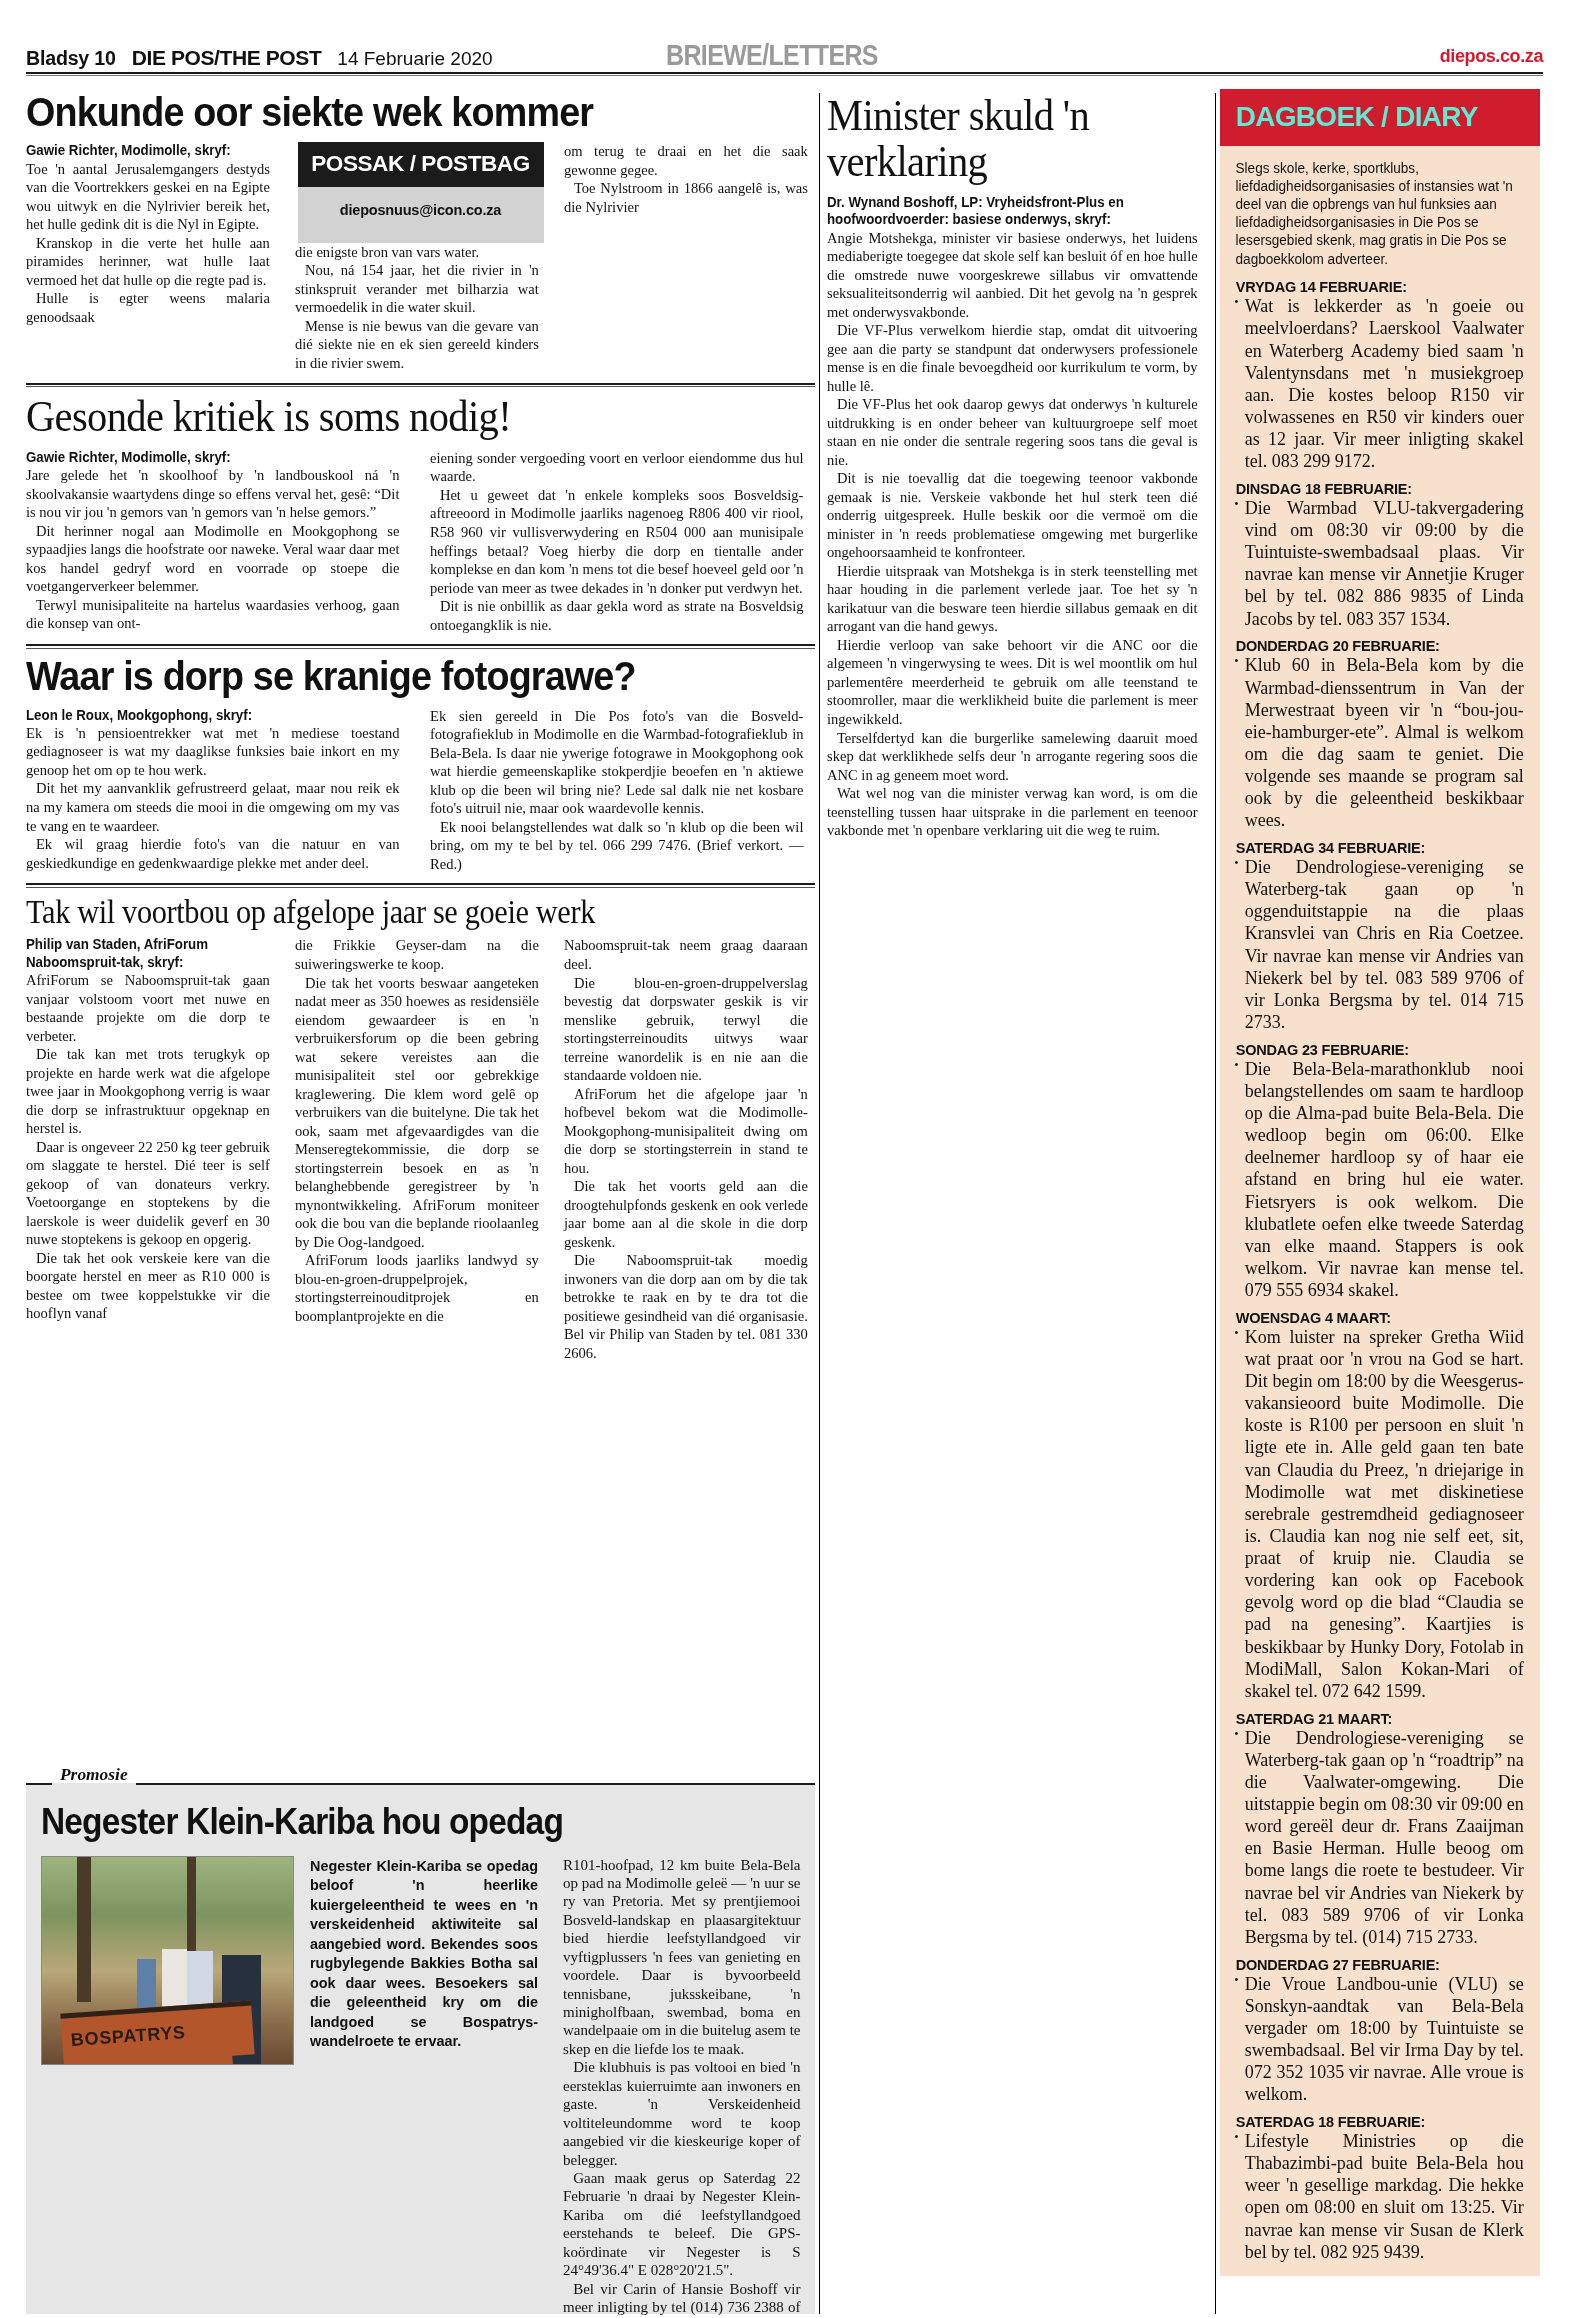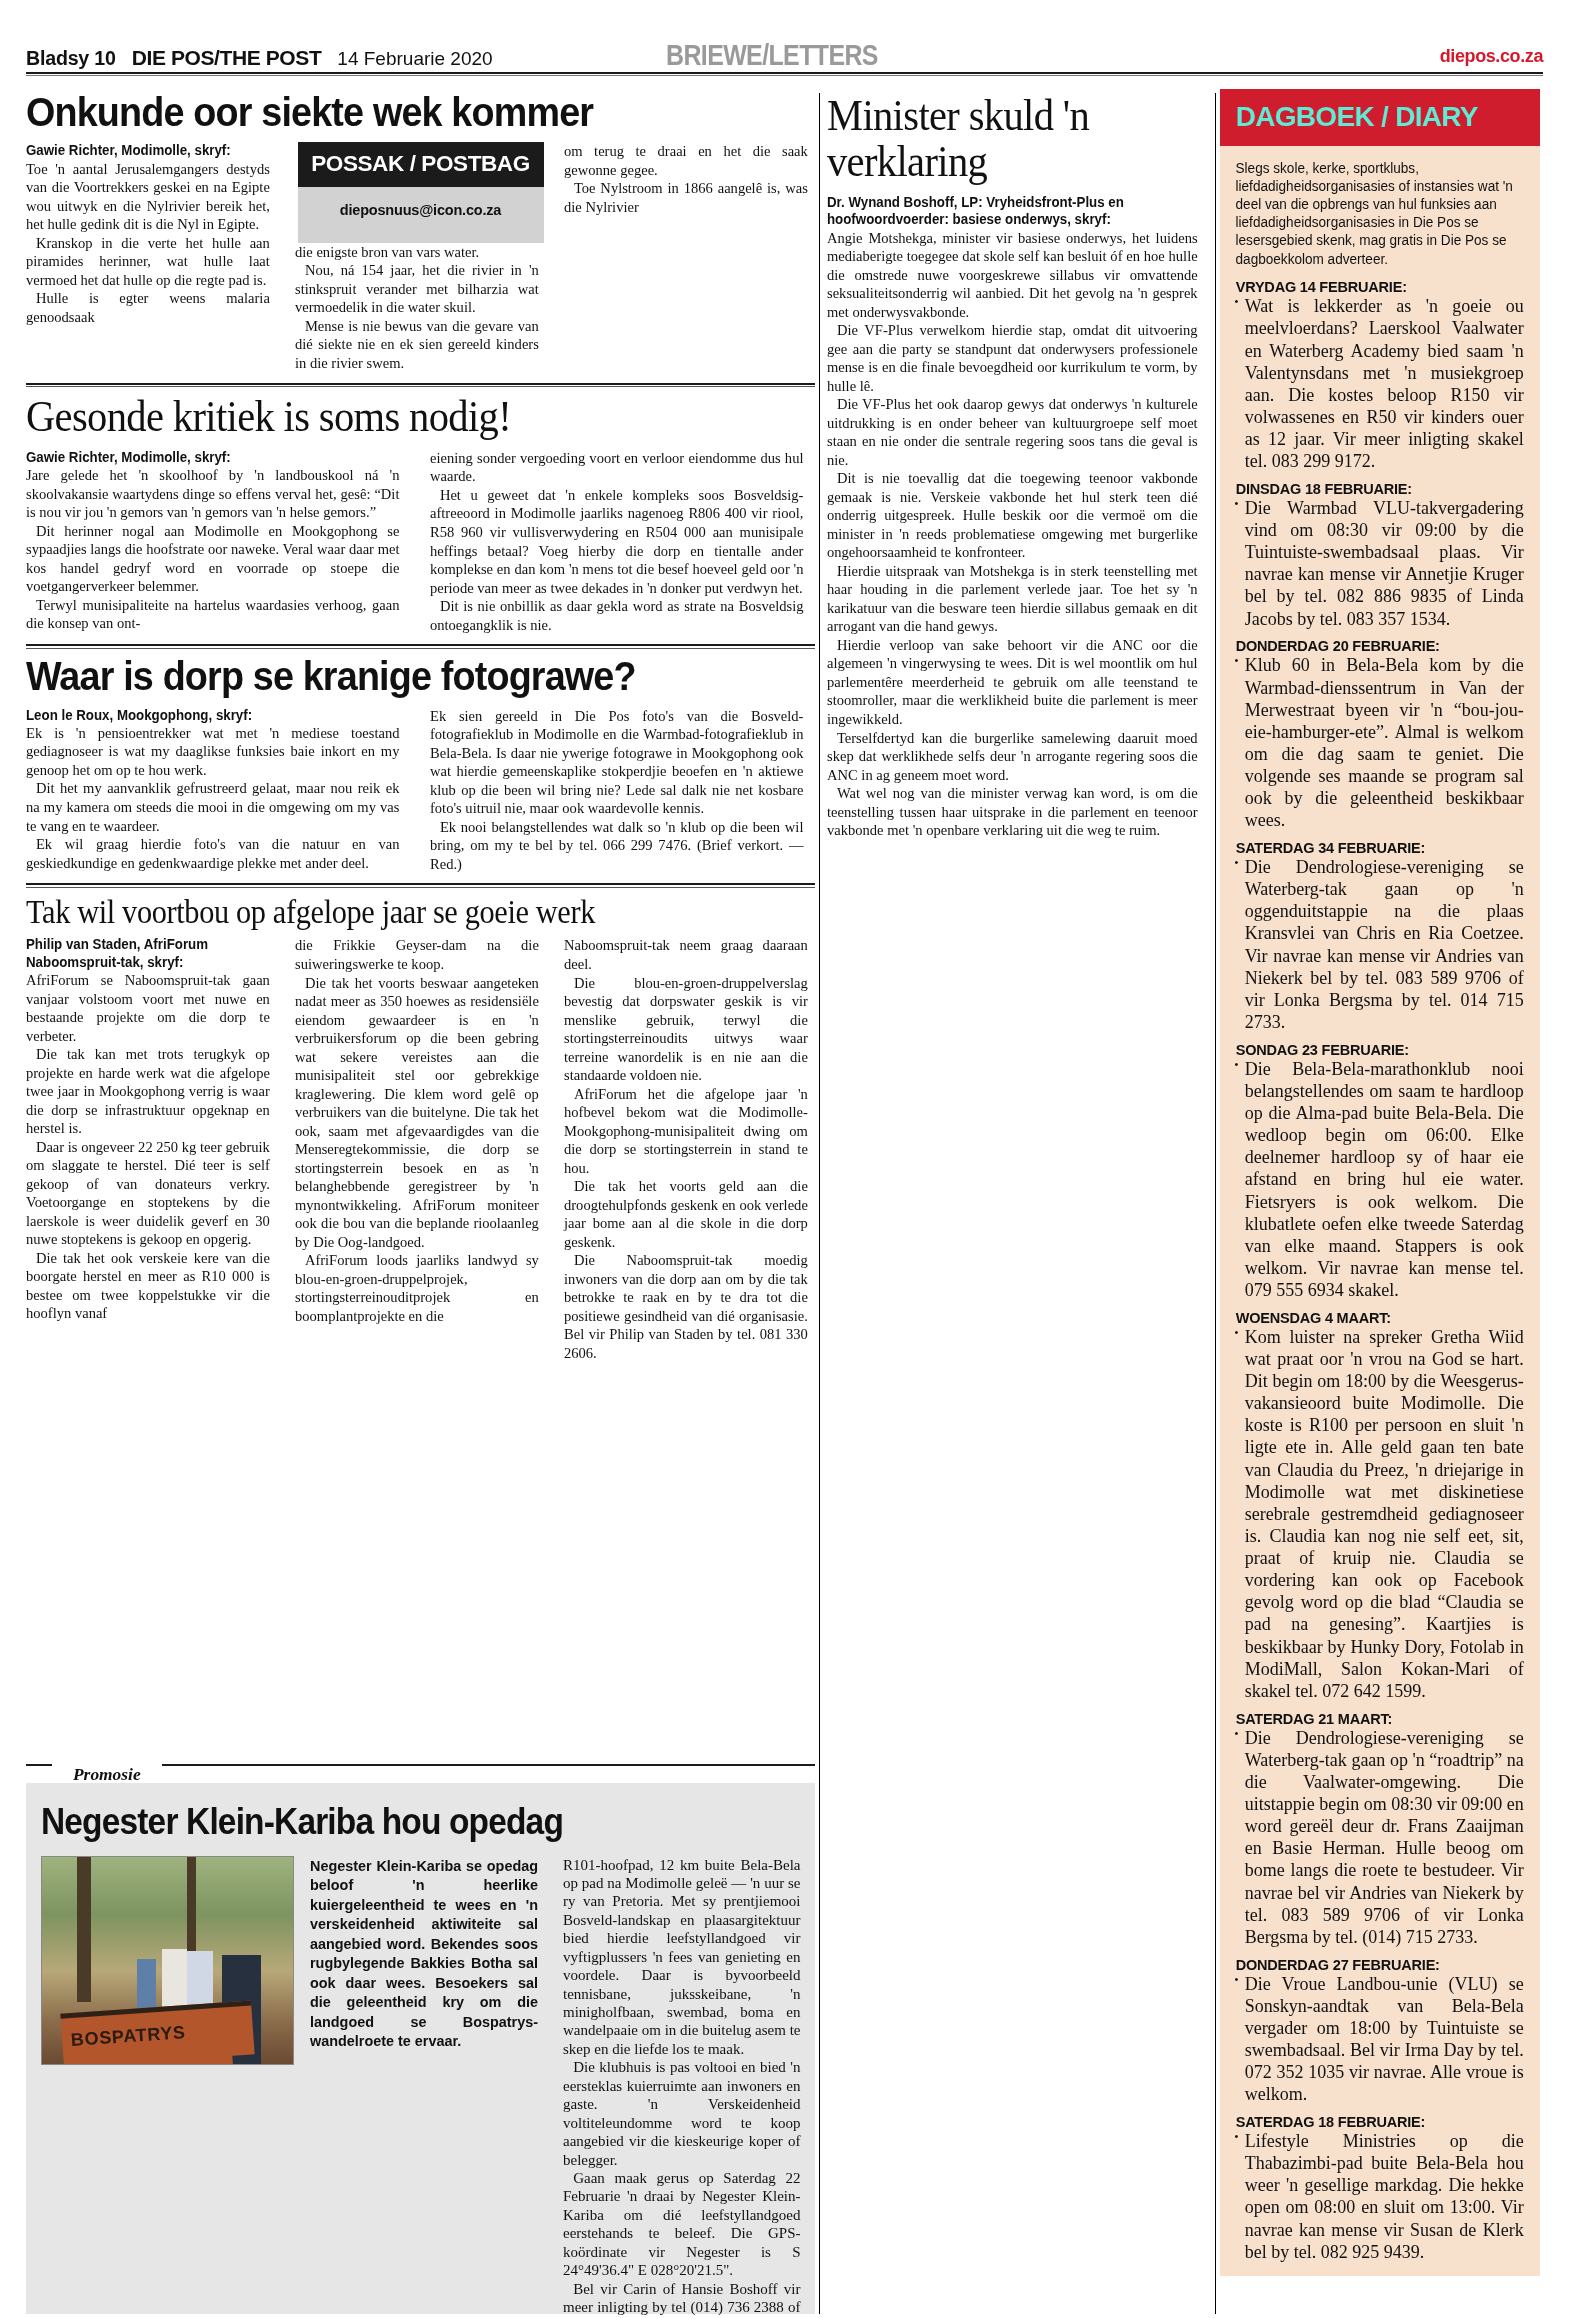--- a/index.html
+++ b/index.html
@@ -130,21 +130,21 @@
     content:"\2022"; position:absolute; left:14.5px; top:0; font-size:12.4px;
   }
 
   
   .promo {
     position:absolute; left:0; bottom:0; width:789px; height:531px;
     background:#e6e6e6;
   }
   .promo-tag-row {
     position:absolute; top:-19px; left:0; width:789px;
-    display:flex; align-items:flex-start; gap:21px;
+    display:flex; align-items:flex-end; gap:8px;
   }
   .promo-dash { height:2.2px; background:#1b1b1b; }
   .promo-dash.l { width:26px; }
   .promo-dash.r { flex:1; }
   .promo-tag {
     font-family:"Liberation Serif", serif; font-style:italic;
     font-weight:bold; font-size:17.4px;
   }
   .promo-inner { padding:16px 14.5px 8.7px 14.5px; }
   h2.promo-hl {
@@ -373,19 +373,19 @@
         <div class="diary-day">WOENSDAG 4 MAART:</div>
         <div class="diary-item">Kom luister na spreker Gretha Wiid wat praat oor 'n vrou na God se hart. Dit begin om 18:00 by die Weesgerus-vakansieoord buite Modimolle. Die koste is R100 per persoon en sluit 'n ligte ete in. Alle geld gaan ten bate van Claudia du Preez, 'n driejarige in Modimolle wat met diskinetiese serebrale gestremdheid gediagnoseer is. Claudia kan nog nie self eet, sit, praat of kruip nie. Claudia se vordering kan ook op Facebook gevolg word op die blad “Claudia se pad na genesing”. Kaartjies is beskikbaar by Hunky Dory, Fotolab in ModiMall, Salon Kokan-Mari of skakel tel. 072 642 1599.</div>
 
         <div class="diary-day">SATERDAG 21 MAART:</div>
         <div class="diary-item">Die Dendrologiese-vereniging se Waterberg-tak gaan op 'n “roadtrip” na die Vaalwater-omgewing. Die uitstappie begin om 08:30 vir 09:00 en word gereël deur dr. Frans Zaaijman en Basie Herman. Hulle beoog om bome langs die roete te bestudeer. Vir navrae bel vir Andries van Niekerk by tel. 083 589 9706 of vir Lonka Bergsma by tel. (014) 715 2733.</div>
 
         <div class="diary-day">DONDERDAG 27 FEBRUARIE:</div>
         <div class="diary-item">Die Vroue Landbou-unie (VLU) se Sonskyn-aandtak van Bela-Bela vergader om 18:00 by Tuintuiste se swembadsaal. Bel vir Irma Day by tel. 072 352 1035 vir navrae. Alle vroue is welkom.</div>
 
         <div class="diary-day">SATERDAG 18 FEBRUARIE:</div>
-        <div class="diary-item">Lifestyle Ministries op die Thabazimbi-pad buite Bela-Bela hou weer 'n gesellige markdag. Die hekke open om 08:00 en sluit om 13:00. Vir navrae kan mense vir Susan de Klerk bel by tel. 082 925 9439.</div>
+        <div class="diary-item">Lifestyle Ministries op die Thabazimbi-pad buite Bela-Bela hou weer 'n gesellige markdag. Die hekke open om 08:00 en sluit om 13:25. Vir navrae kan mense vir Susan de Klerk bel by tel. 082 925 9439.</div>
       </div>
     </div>
 
   </div>
 </div>
 
 
 </body></html>

